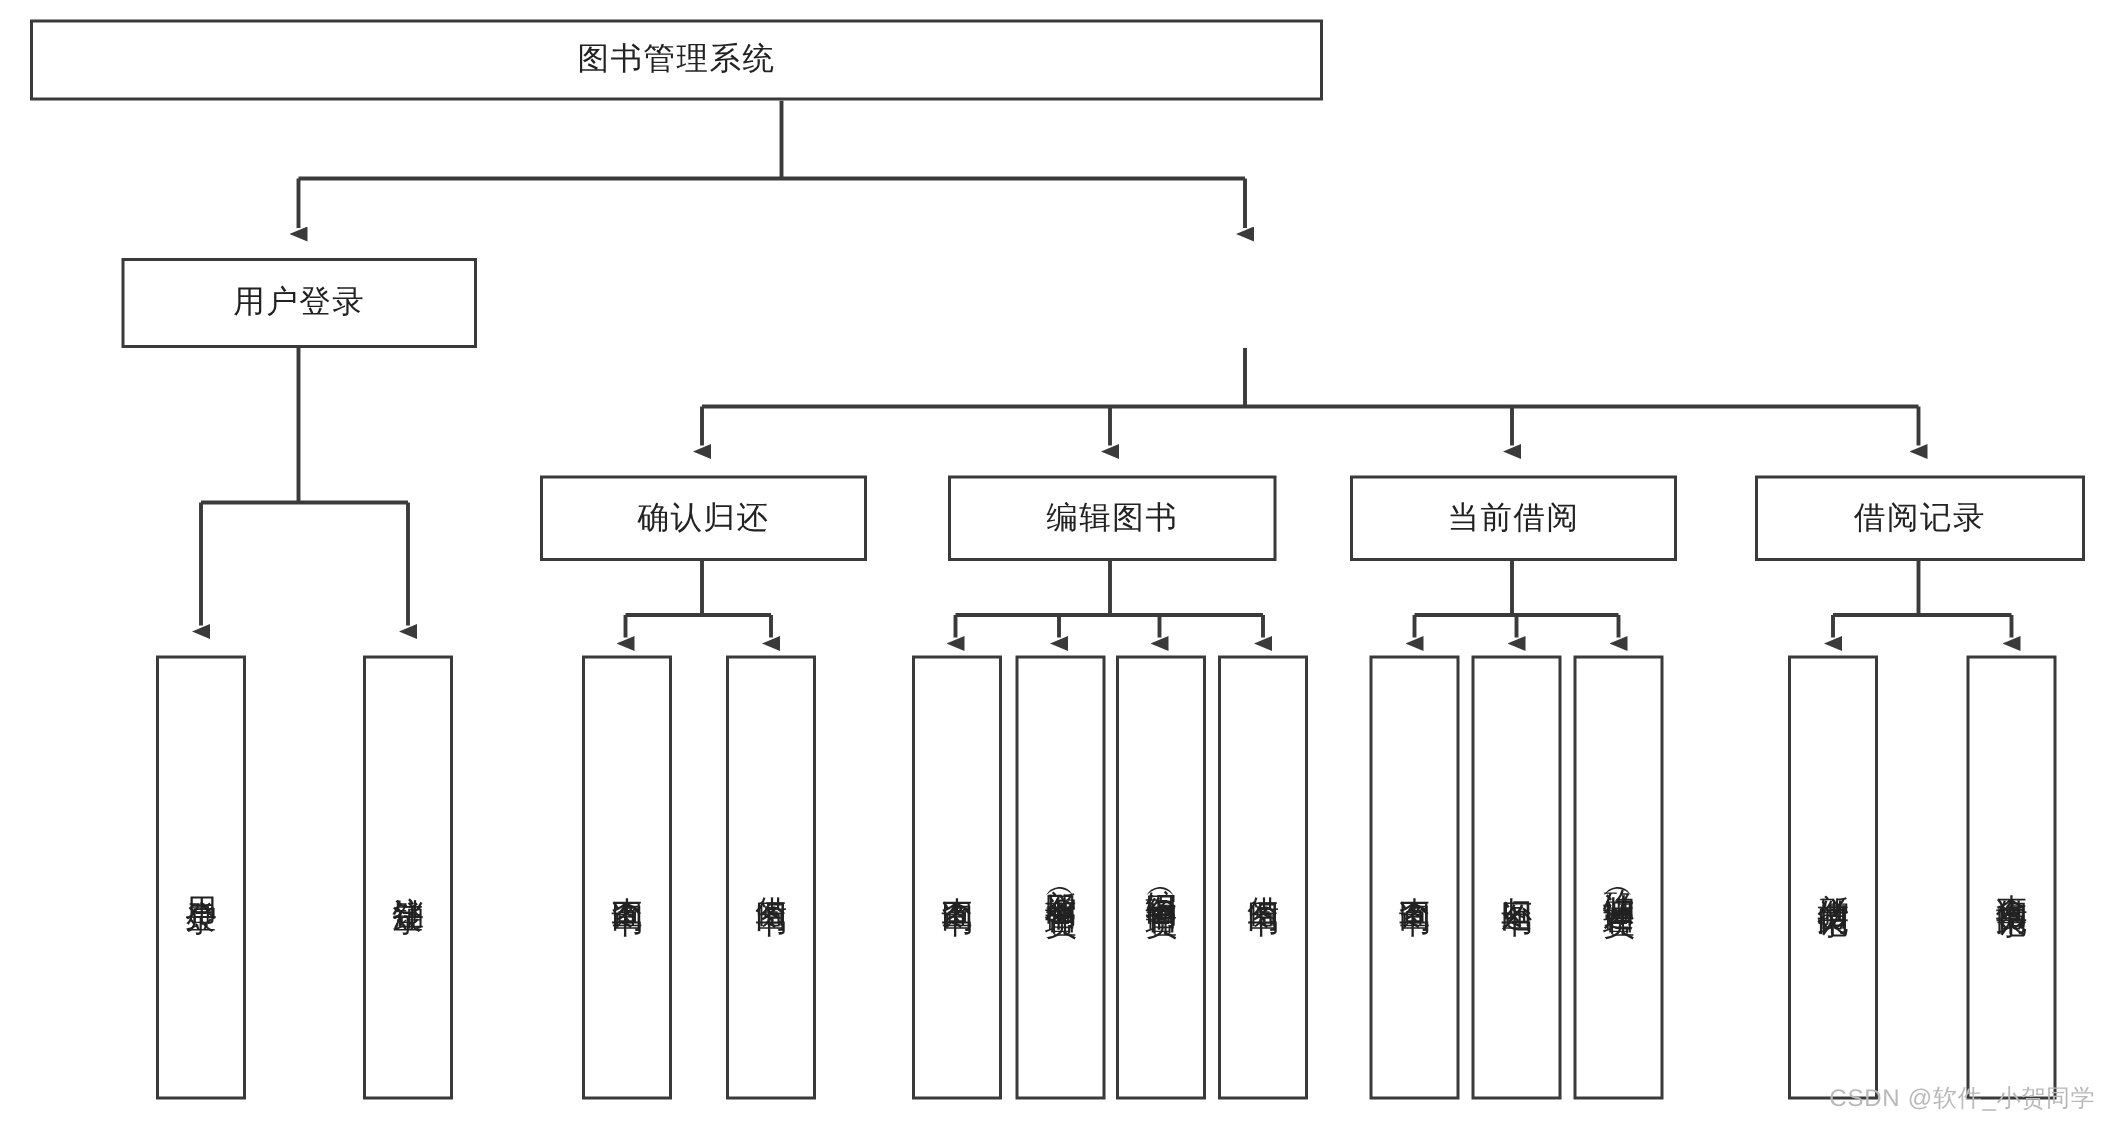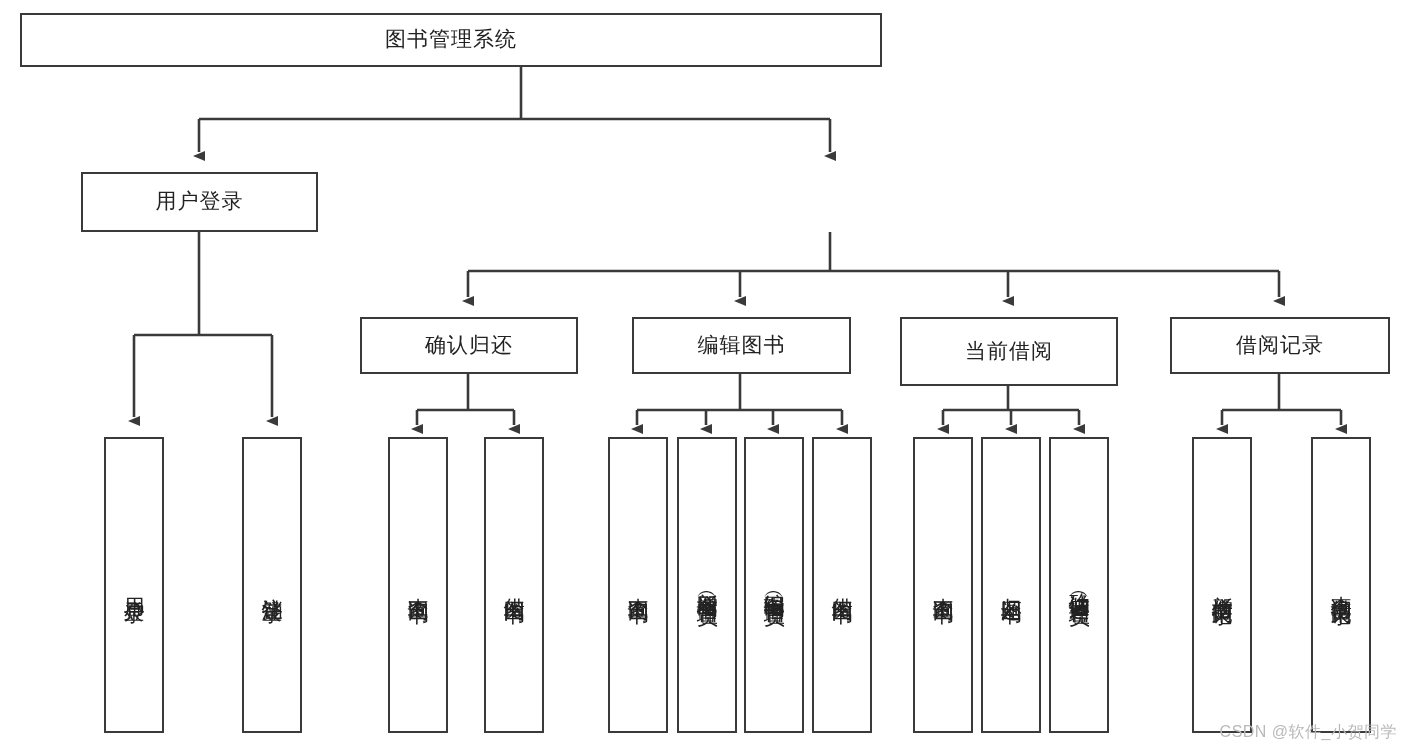--- a/index.html
+++ b/index.html
@@ -133,21 +133,21 @@
   <div class="node horizontal" style="left:81px; top:172px; width:237px; height:60px;">
     <span class="label">用户登录</span>
   </div>
 
   <div class="node horizontal" style="left:360px; top:317px; width:218px; height:57px;">
     <span class="label">确认归还</span>
   </div>
   <div class="node horizontal" style="left:632px; top:317px; width:219px; height:57px;">
     <span class="label">编辑图书</span>
   </div>
-  <div class="node horizontal" style="left:900px; top:317px; width:218px; height:69px;">
+  <div class="node horizontal" style="left:900px; top:317px; width:218px; height:57px;">
     <span class="label">当前借阅</span>
   </div>
   <div class="node horizontal" style="left:1170px; top:317px; width:220px; height:57px;font-family:Liberation Serif, serif;">
     <span class="label">借阅记录</span>
   </div>
 
   <div class="node vertical" style="left:104px; top:437px; width:60px; height:296px;">
     <span class="label">用户登录</span>
   </div>
   <div class="node vertical" style="left:242px; top:437px; width:60px; height:296px;">

